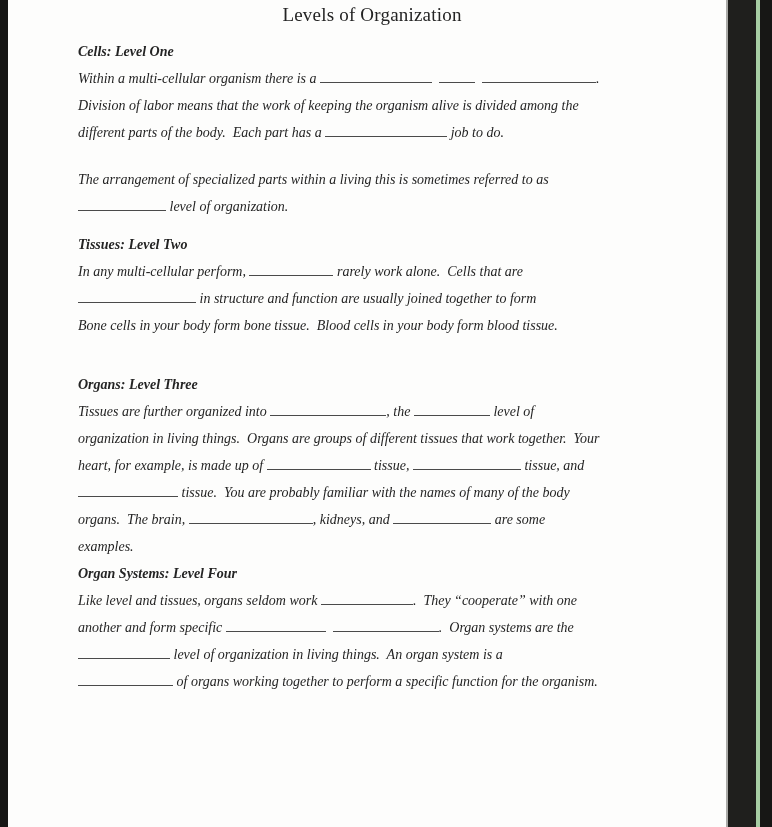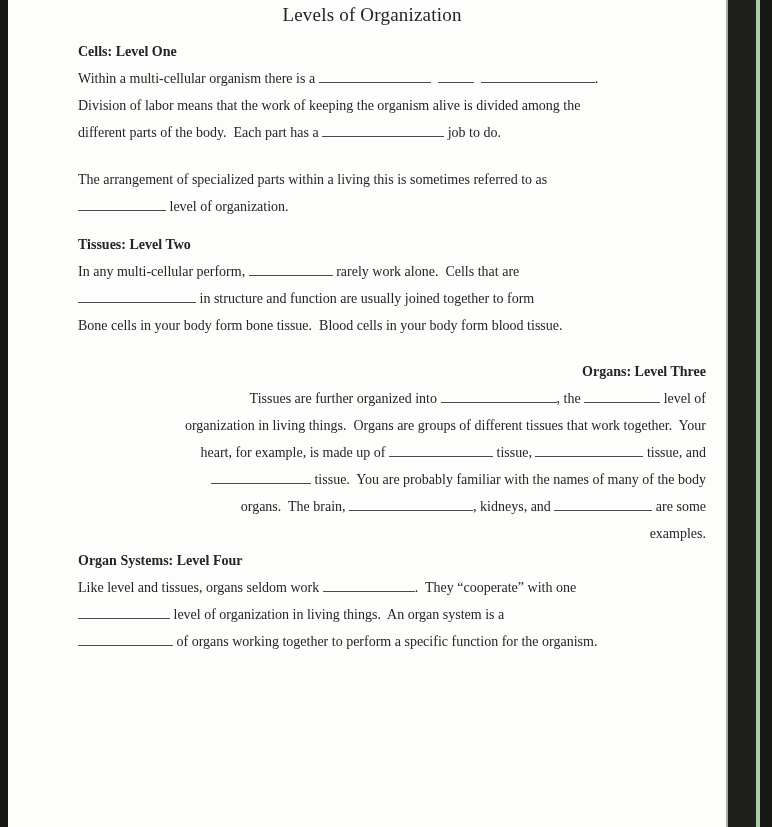--- a/index.html
+++ b/index.html
@@ -20,26 +20,27 @@
   .title {
     font-size: 19px;
     font-weight: 400;
     text-align: center;
     line-height: 25px;
     letter-spacing: 0.2px;
   }
   .doc-body {
     padding-left: 70px;
     padding-right: 30px;
+    font-style: italic;
   }
   .doc-section { }
   .sec-0 { margin-top: 11px; }
   .sec-1 { margin-top: 20px; }
   .sec-2 { margin-top: 11px; }
-  .sec-3 { margin-top: 19px; text-align: right; }
+  .sec-3 { margin-top: 32px; }
   .sec-4 { margin-top: 0; }
   .heading {
     font-size: 14px;
     font-weight: 700;
     line-height: 27px;
     white-space: pre;
   }
   .line {
     font-size: 14px;
     line-height: 27px;
@@ -104,20 +105,21 @@
         <div class="line"><span>Tissues are further organized into </span><span class="blank" style="width: 116px;"></span><span>, the </span><span class="blank" style="width: 76px;"></span><span> level of</span></div>
         <div class="line"><span>organization in living things.  Organs are groups of different tissues that work together.  Your</span></div>
         <div class="line"><span>heart, for example, is made up of </span><span class="blank" style="width: 104px;"></span><span> tissue, </span><span class="blank" style="width: 108px;"></span><span> tissue, and</span></div>
         <div class="line"><span class="blank" style="width: 100px;"></span><span> tissue.  You are probably familiar with the names of many of the body</span></div>
         <div class="line"><span>organs.  The brain, </span><span class="blank" style="width: 124px;"></span><span>, kidneys, and </span><span class="blank" style="width: 98px;"></span><span> are some</span></div>
         <div class="line"><span>examples.</span></div>
       </div>
       <div class="doc-section sec-4">
         <div class="heading">Organ Systems: Level Four</div>
         <div class="line"><span>Like level and tissues, organs seldom work </span><span class="blank" style="width: 92px;"></span><span>.  They “cooperate” with one</span></div>
+        <div class="line"><span>another and form specific </span><span class="blank" style="width: 100px;"></span><span>  </span><span class="blank" style="width: 106px;"></span><span>.  Organ systems are the</span></div>
         <div class="line"><span class="blank" style="width: 92px;"></span><span> level of organization in living things.  An organ system is a</span></div>
         <div class="line"><span class="blank" style="width: 95px;"></span><span> of organs working together to perform a specific function for the organism.</span></div>
       </div>
     </div>
 </div>
 
 <div class="page-edge"></div>
 <div class="dark-bar">
   <div class="green-stripe"></div>
   <div class="dark-right"></div>

